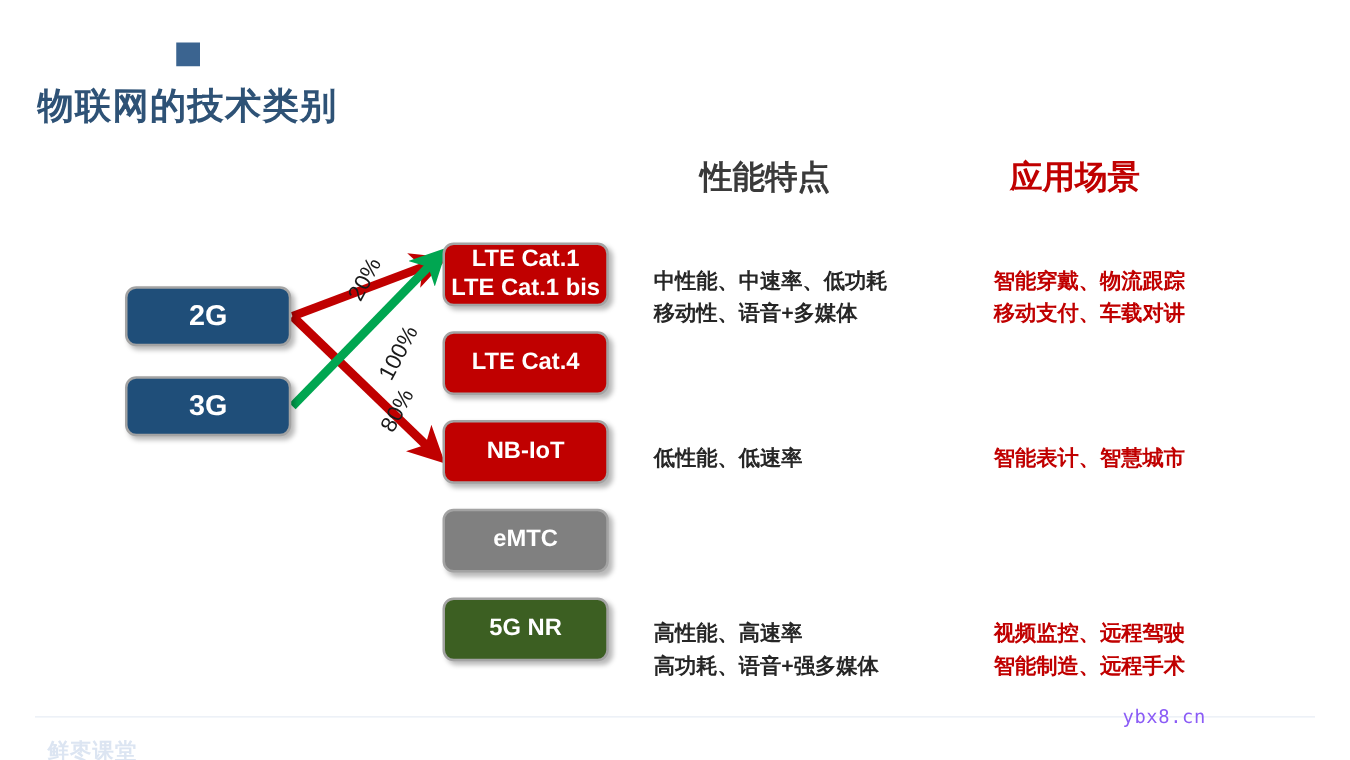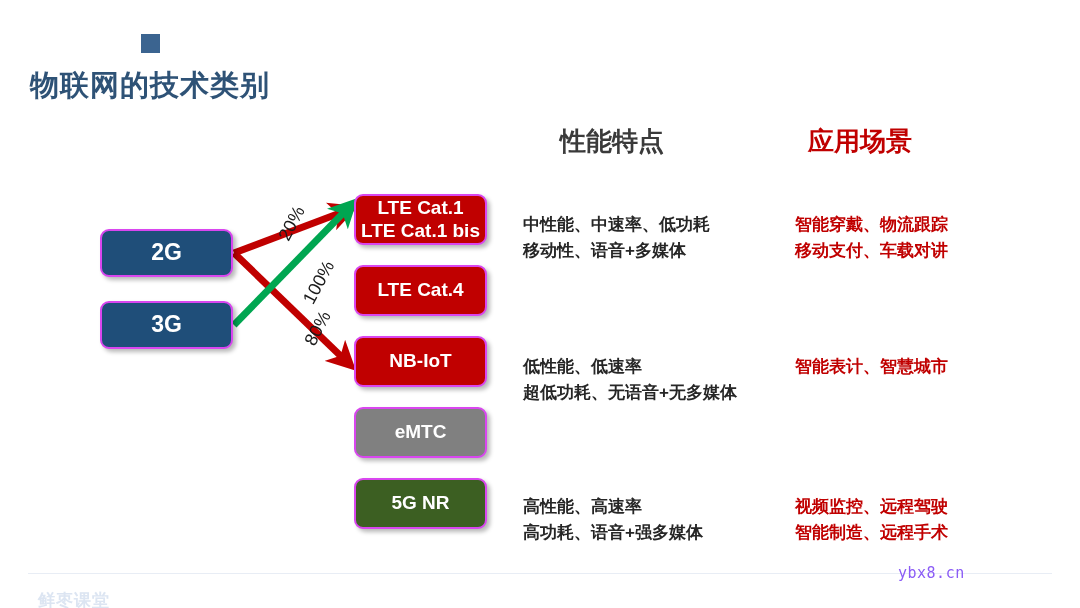--- a/index.html
+++ b/index.html
@@ -55,21 +55,21 @@
   #header-application {
     left: 808px;
     top: 124px;
     color: #C00000;
   }
 
   
   .node {
     position: absolute;
     border-radius: 9px;
-    border: 2px solid #d946ef;
+    border: 2px solid #a3a3a3;
     box-shadow: 3px 3px 4px rgba(0,0,0,0.28);
     color: #ffffff;
     font-weight: bold;
     display: flex;
     align-items: center;
     justify-content: center;
     text-align: center;
     box-sizing: border-box;
     line-height: 1.18;
   }
@@ -228,21 +228,20 @@
   <div>中性能、中速率、低功耗</div>
   <div>移动性、语音+多媒体</div>
 </div>
 <div class="scenario-text" id="scen-cat1">
   <div>智能穿戴、物流跟踪</div>
   <div>移动支付、车载对讲</div>
 </div>
 
 <div class="desc-text" id="desc-nbiot">
   <div>低性能、低速率</div>
-  <div>超低功耗、无语音+无多媒体</div>
 </div>
 <div class="scenario-text" id="scen-nbiot">
   <div>智能表计、智慧城市</div>
 </div>
 
 <div class="desc-text" id="desc-5gnr">
   <div>高性能、高速率</div>
   <div>高功耗、语音+强多媒体</div>
 </div>
 <div class="scenario-text" id="scen-5gnr">

